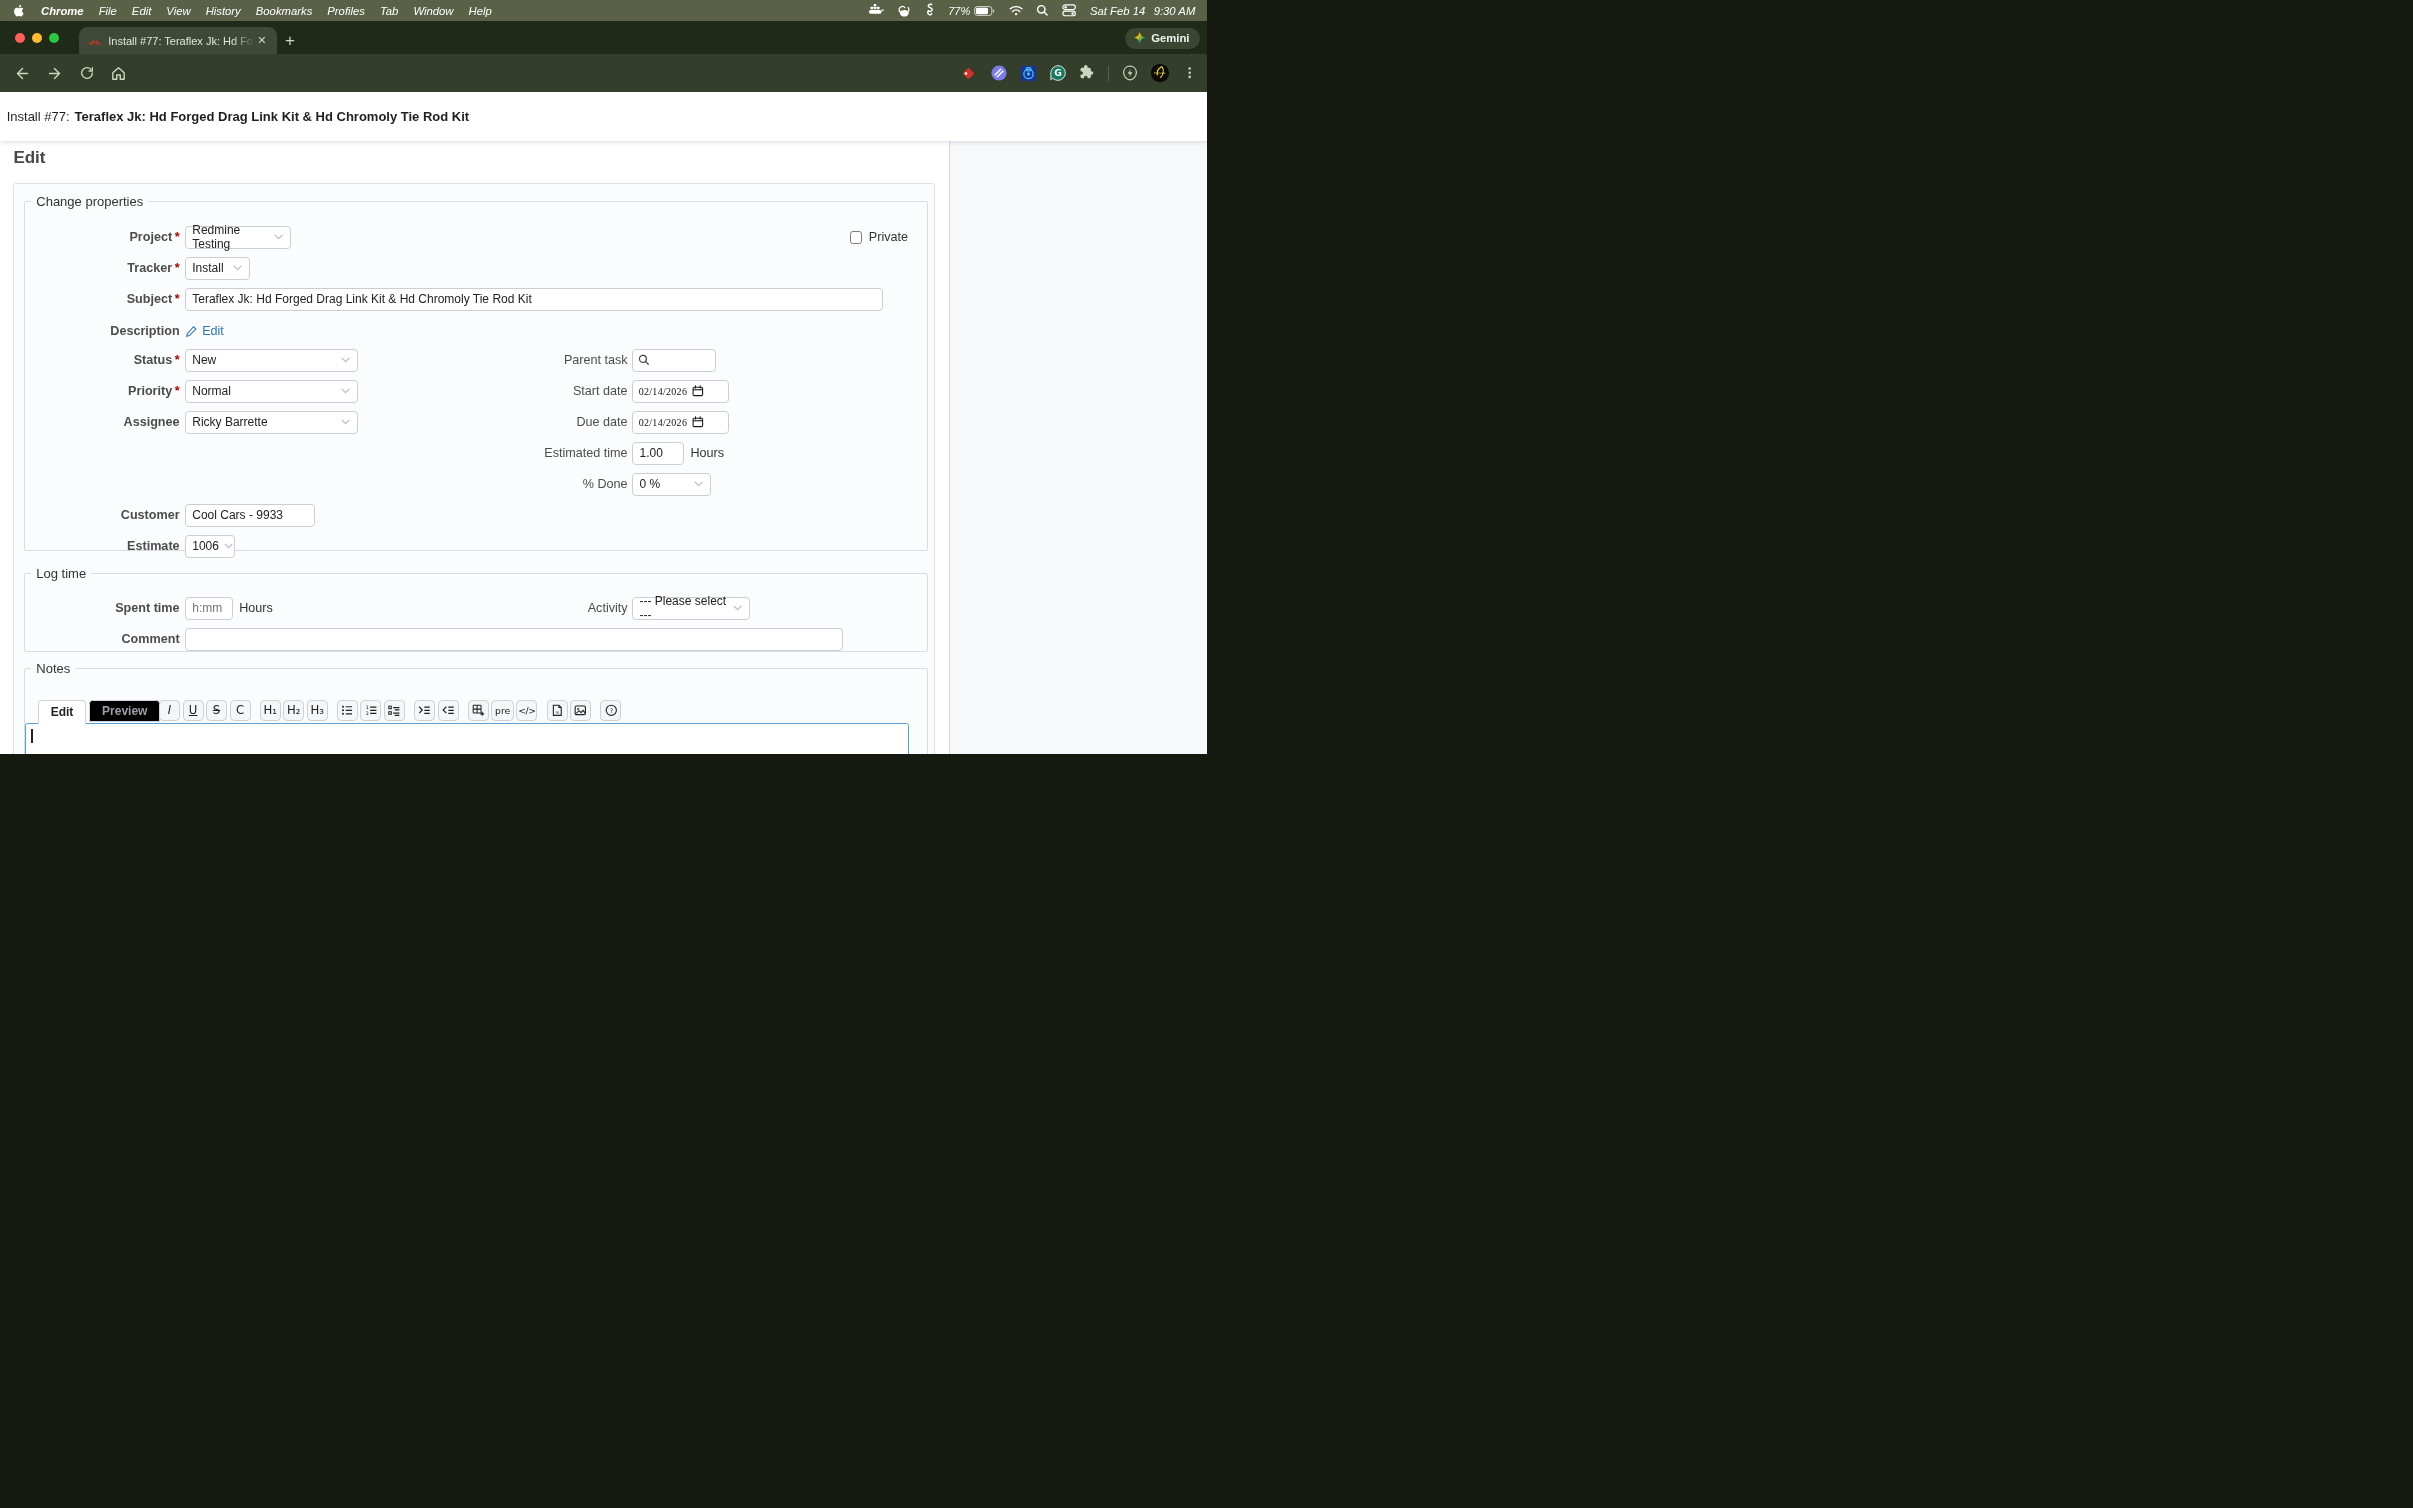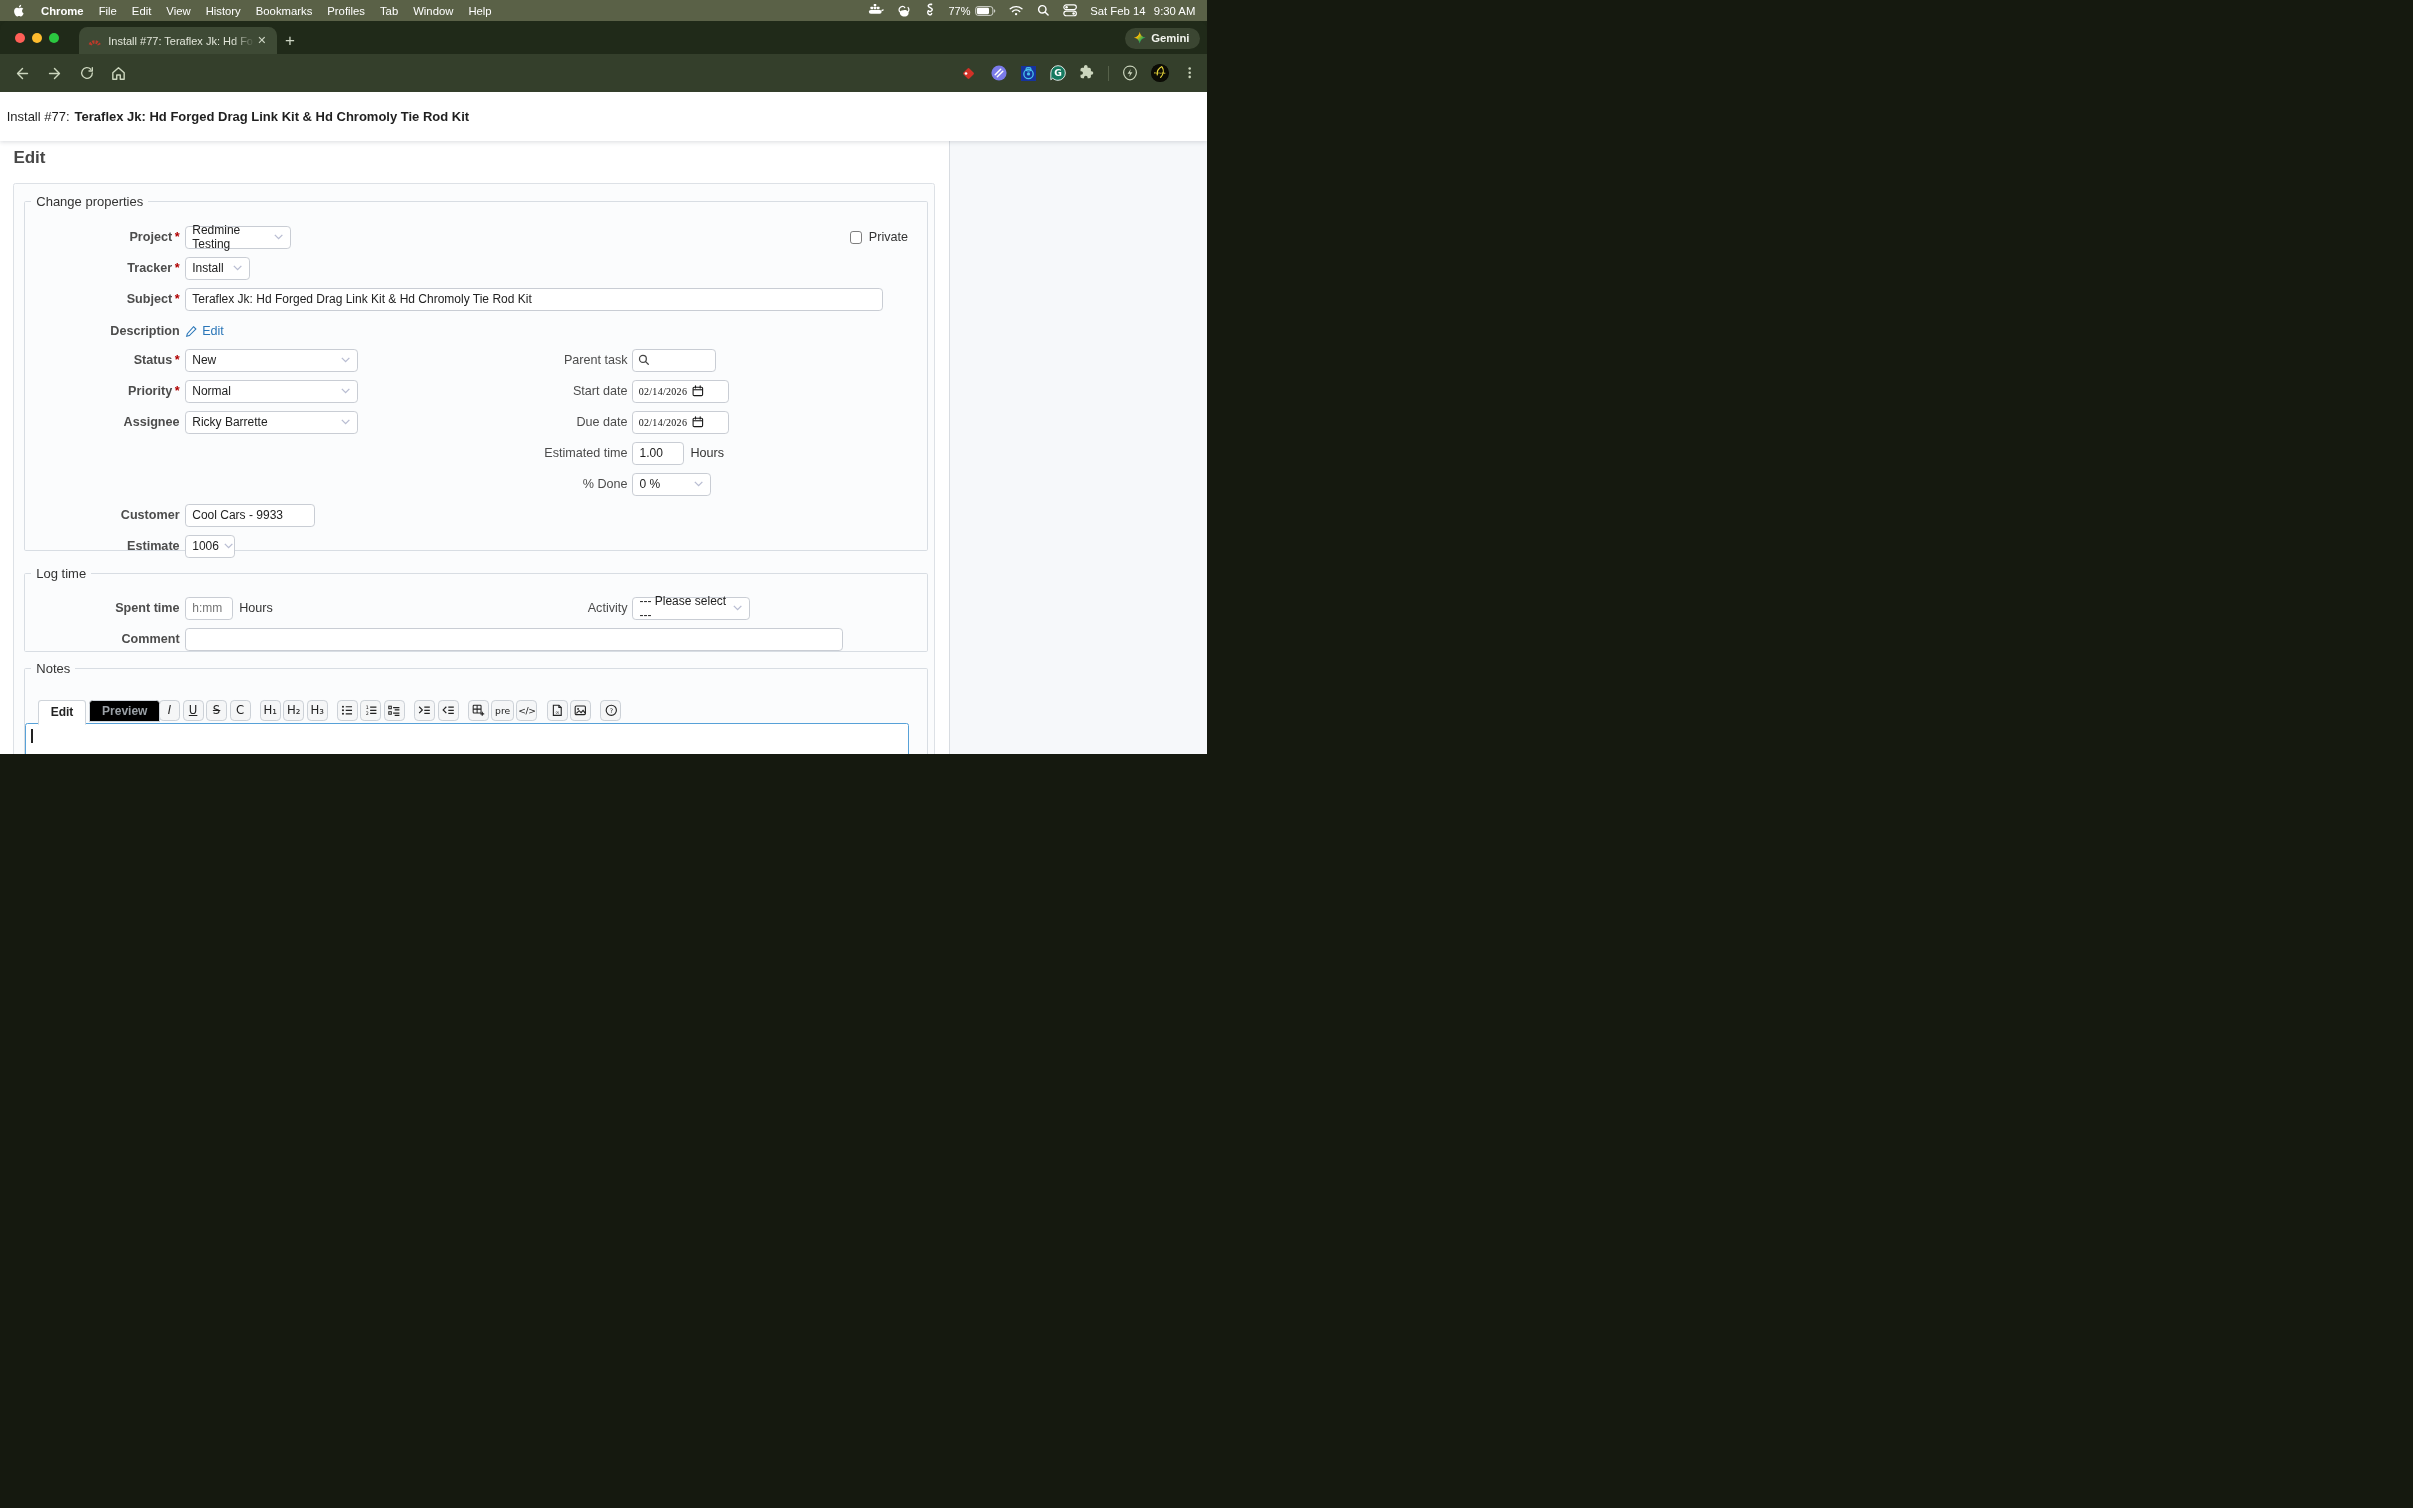--- a/index.html
+++ b/index.html
@@ -1,21 +1,21 @@
 <!DOCTYPE html>
 <html style="font-size:13.4px"><head>
 <meta charset="utf-8">
 <style>
   html,body{margin:0;padding:0;background:#15190f;}
   .screen{position:relative;width:1207px;height:754px;overflow:hidden;
     font-family:"Liberation Sans","DejaVu Sans",sans-serif;background:#1f2918;}
 
   
   .menubar{position:absolute;top:0;left:0;width:1207px;height:21px;background:#5a6147;
-    display:flex;align-items:center;color:#fff;font-size:11.3px;}
+    display:flex;align-items:center;color:#fff;font-size:11.3px;font-style:italic;}
   .menubar .apple{margin:0 8.4px 0 13.4px;display:flex;align-items:center;}
   .menubar .mitem{padding:0 7.5px;}
   .menubar .mitem.first{font-weight:bold;}
   .mb-right{margin-left:auto;display:flex;align-items:center;gap:13.4px;padding-right:11.7px;}
   .mb-ic{display:flex;align-items:center;}
   .mb-batt{display:flex;align-items:center;gap:4.2px;font-size:11px;}
   .mb-clock{display:flex;gap:8.4px;font-size:11.3px;}
 
   
   .frame{position:absolute;top:21px;left:0;width:1207px;height:34px;background:#202a19;

